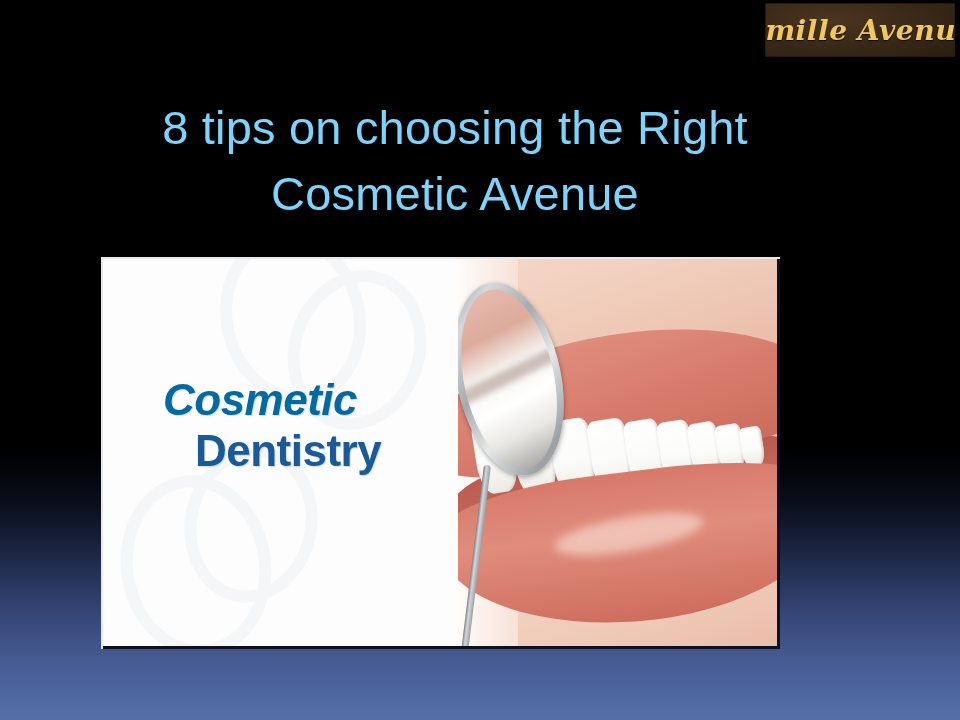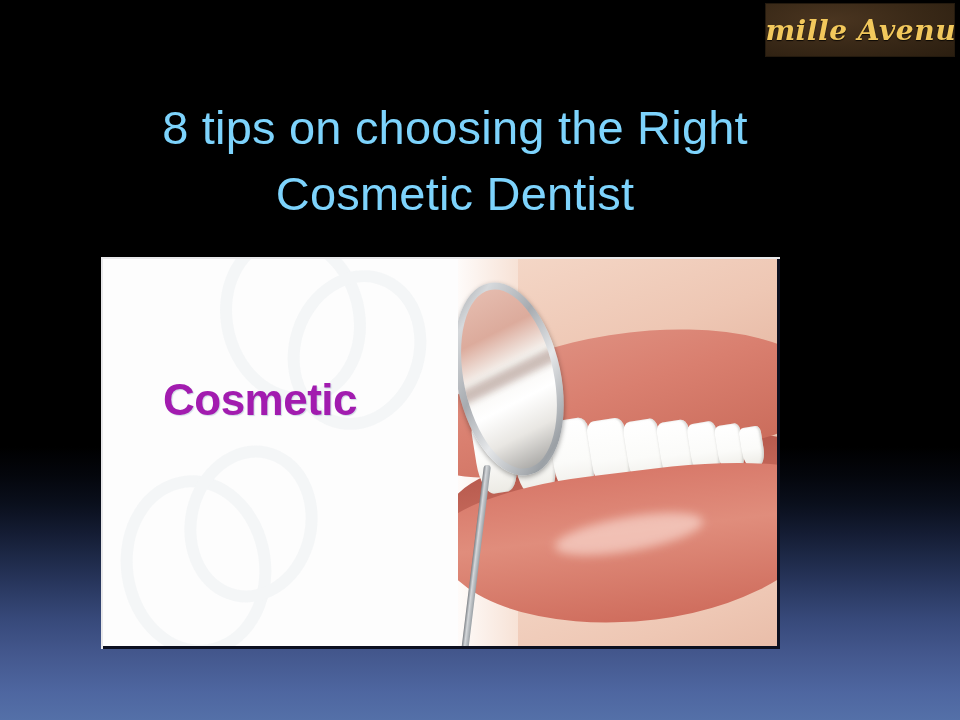--- a/index.html
+++ b/index.html
@@ -143,21 +143,22 @@
     font-weight: 700;
     color: #1d6db5;
     letter-spacing: -0.5px;
     text-shadow: 1px 1px 1px rgba(120,150,180,0.35);
   }
   #wordmark-line1 {
     display: block;
     font-size: 44px;
     line-height: 50px;
     padding-left: 60px;
-    color: #a21caf;
+    color: #0369a1;
+    font-style: italic;
   }
   #wordmark-line2 {
     display: block;
     font-size: 44px;
     line-height: 52px;
     padding-left: 92px;
     color: #1a5a98;
   }
 
   
@@ -308,33 +309,34 @@
 <div id="slide">
 
   <div id="slide-bg"></div>
 
   <div id="logo">
     <span id="logo-text">Smille Avenue</span>
   </div>
 
   <div id="title">
     <div>8 tips on choosing the Right</div>
-    <div>Cosmetic Dentist</div>
+    <div>Cosmetic Avenue</div>
   </div>
 
   <div id="picture">
 
     <div id="pic-left">
       <div class="watermark" id="wm-1"></div>
       <div class="watermark" id="wm-2"></div>
       <div class="watermark" id="wm-3"></div>
       <div class="watermark" id="wm-4"></div>
 
       <div id="wordmark">
         <span id="wordmark-line1">Cosmetic</span>
+        <span id="wordmark-line2">Dentistry</span>
       </div>
     </div>
 
     <div id="pic-right">
       <div class="skin" id="skin-top"></div>
       <div class="skin" id="skin-bottom"></div>
       <div class="skin" id="skin-left"></div>
 
       <div id="mouth-inner"></div>
       <div id="lip-upper"></div>

